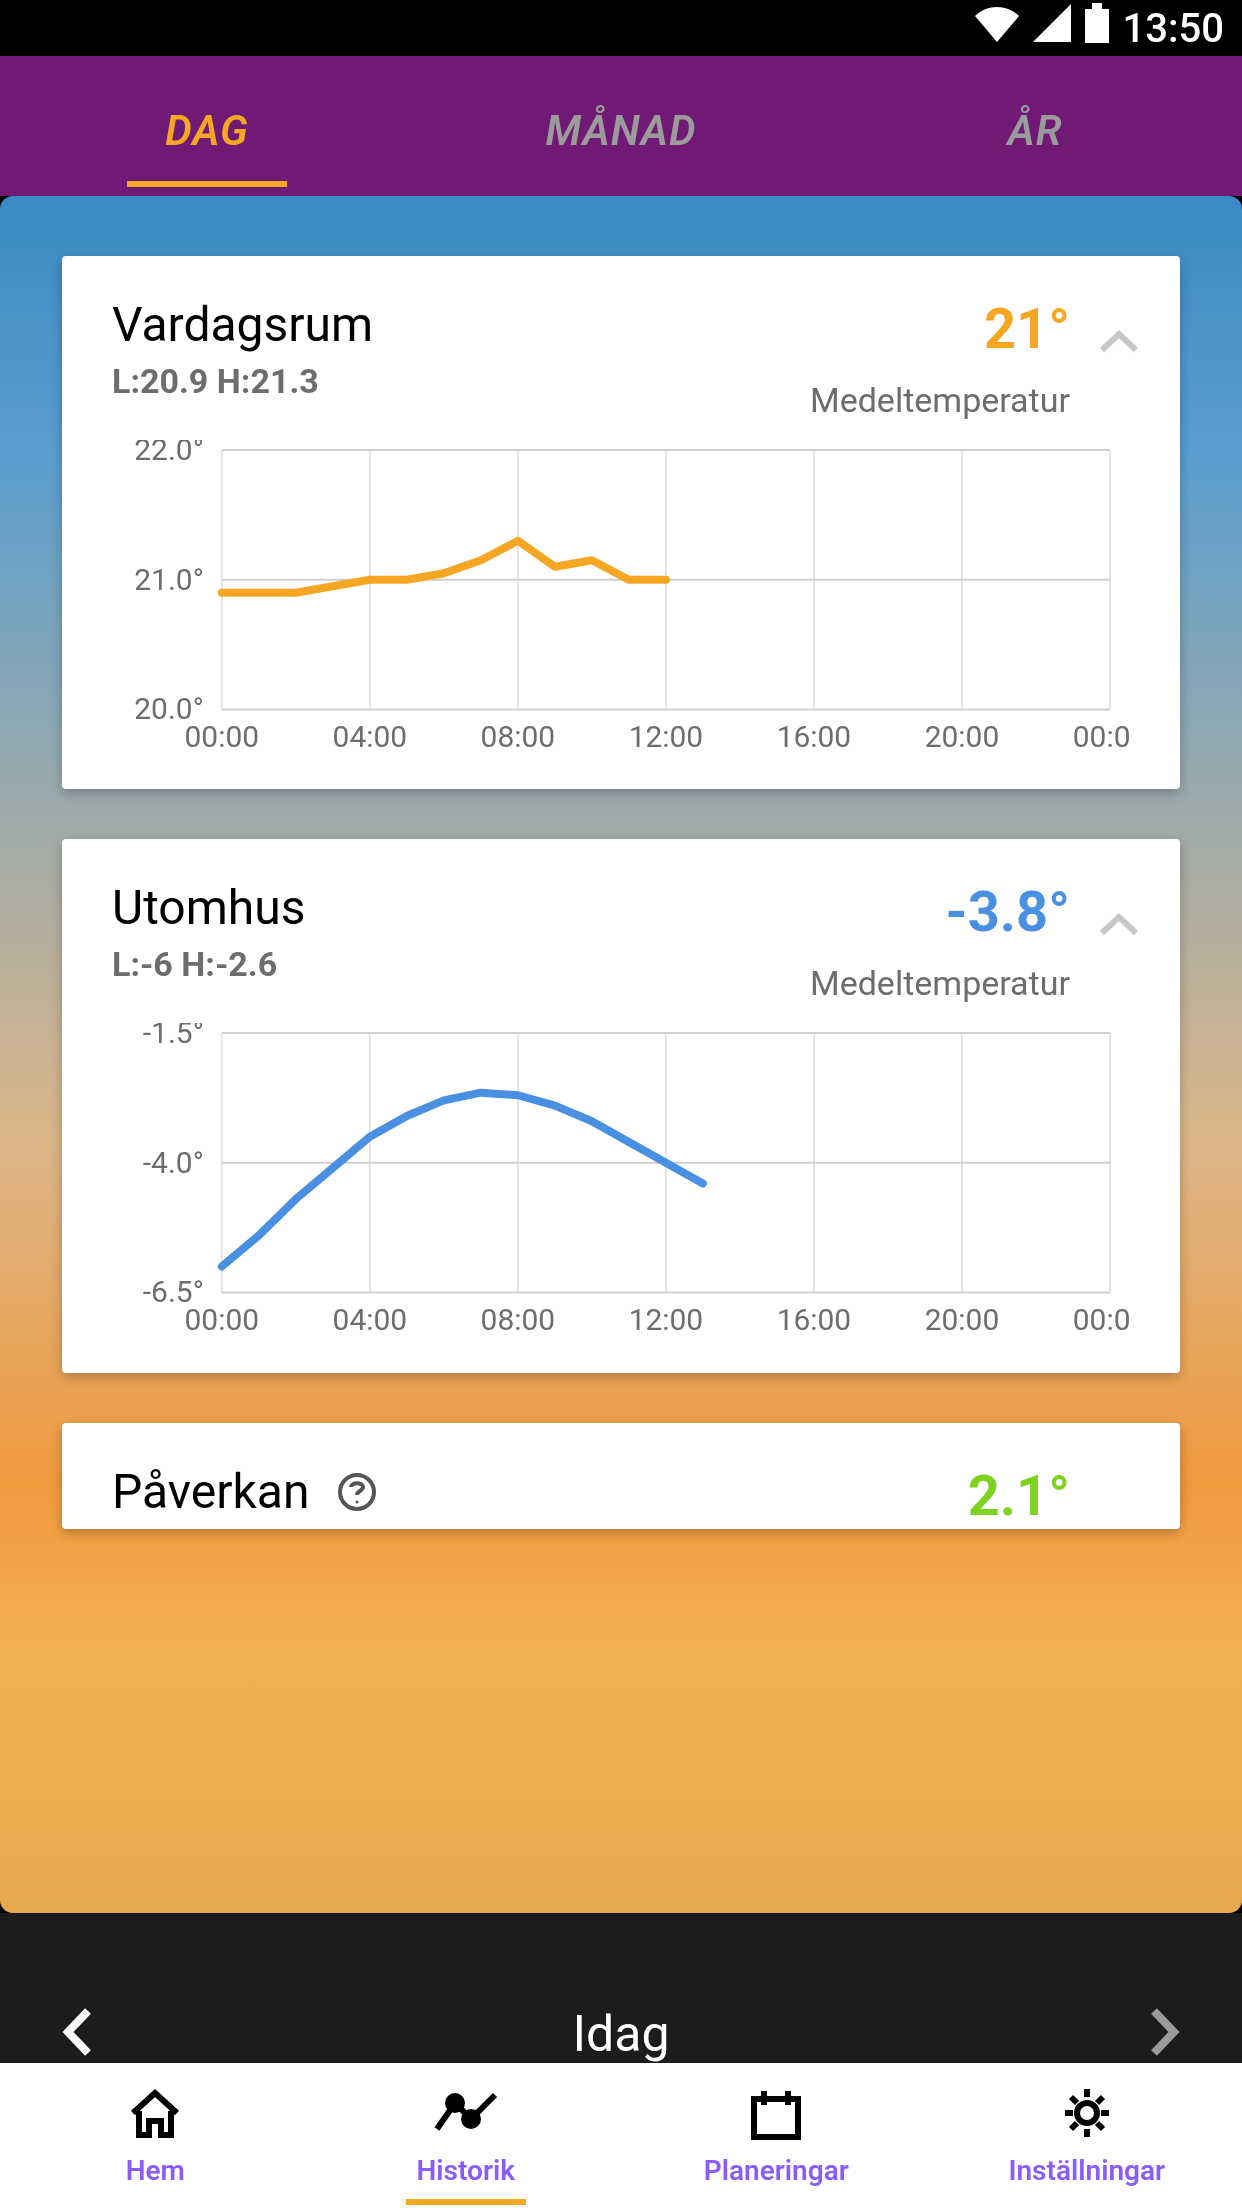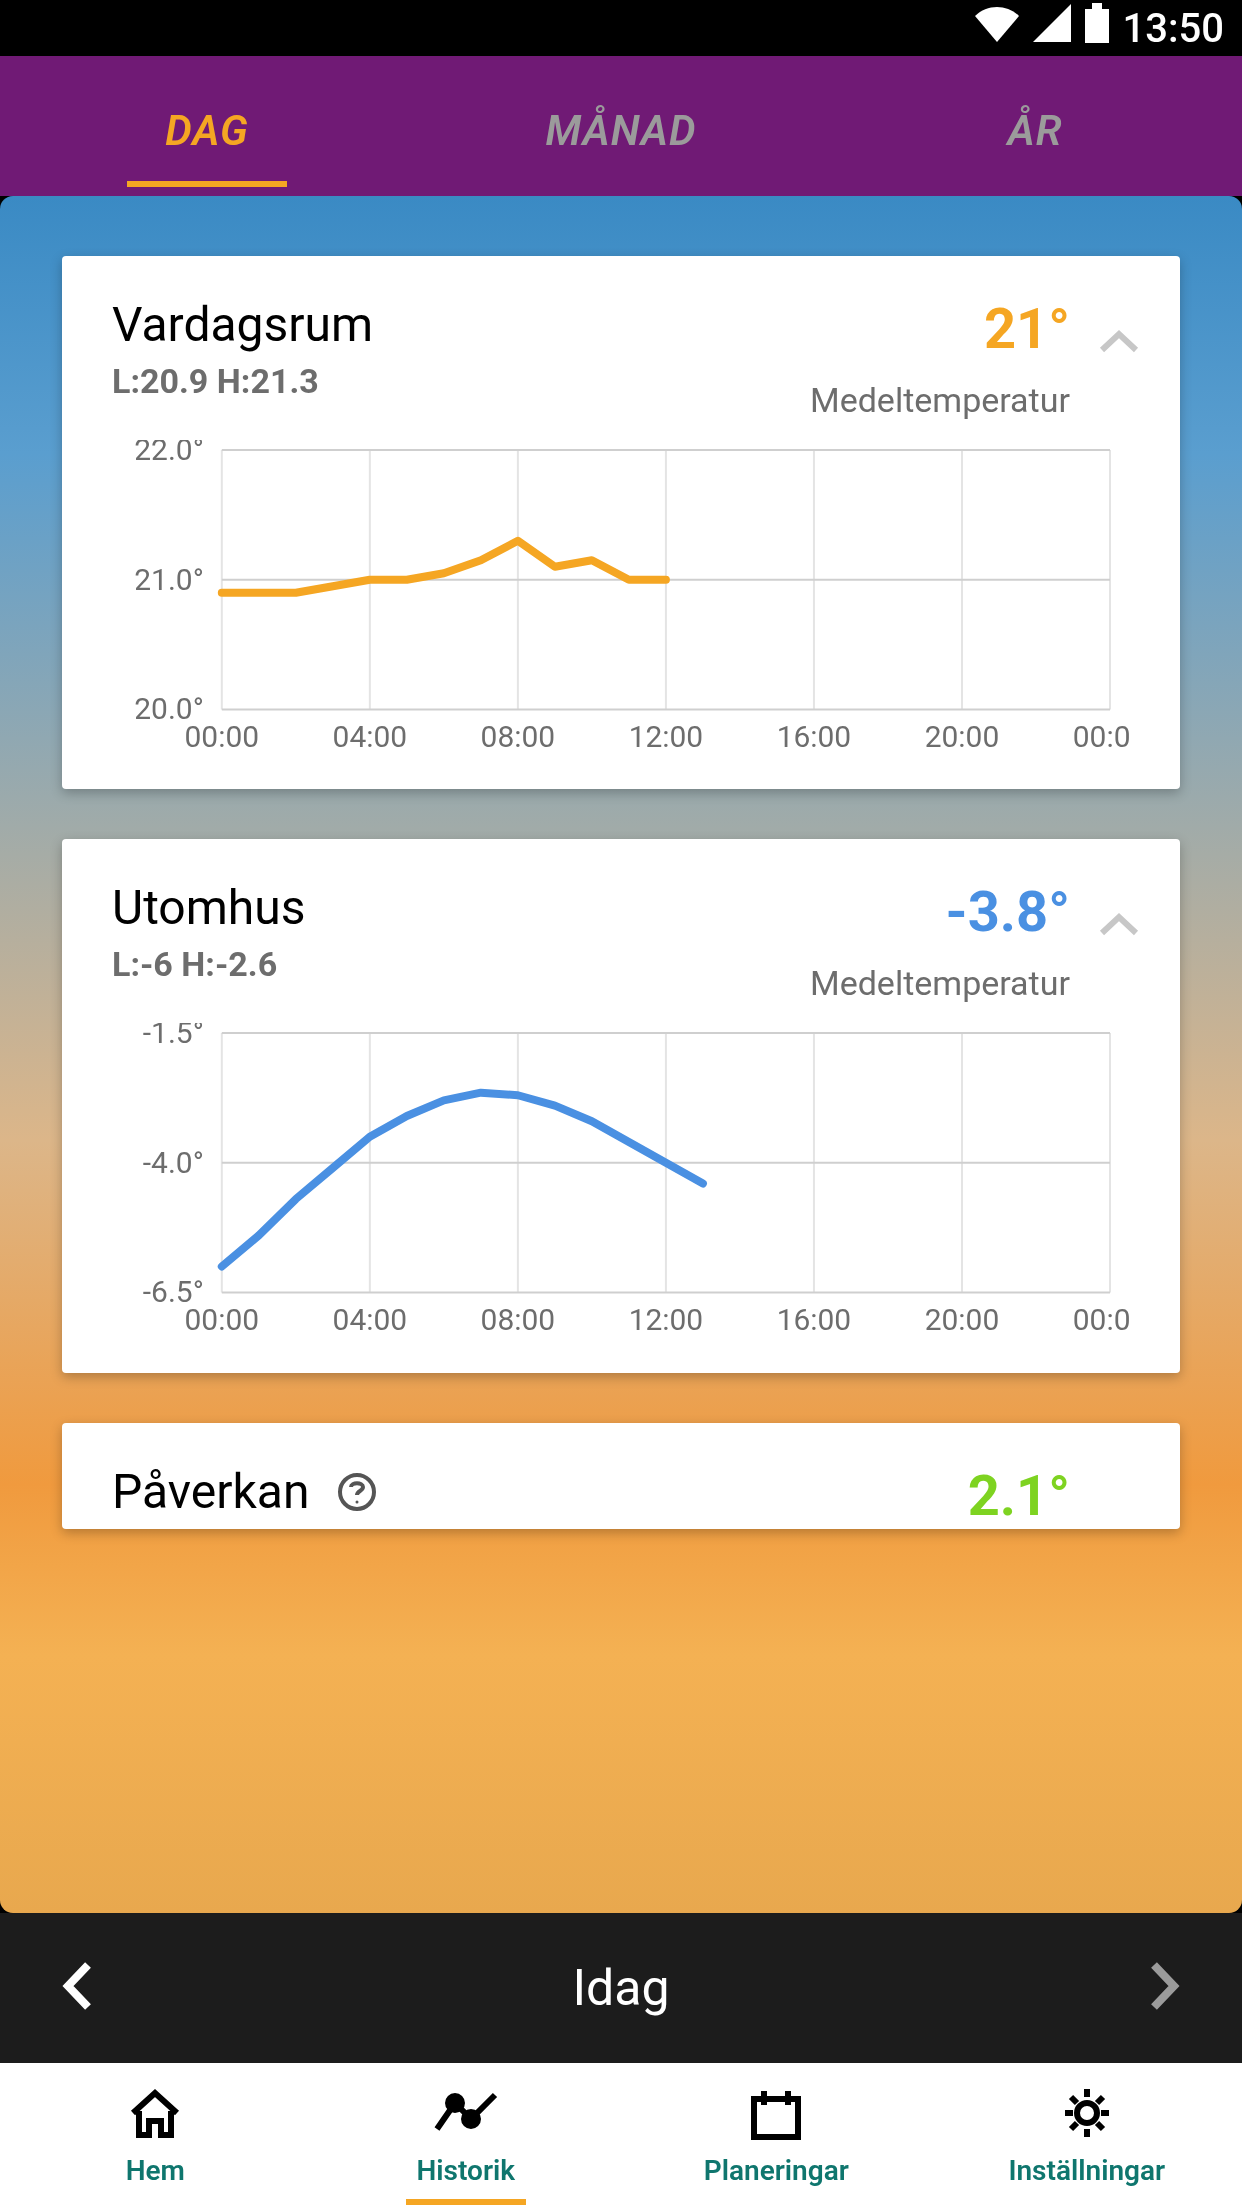--- a/index.html
+++ b/index.html
@@ -118,21 +118,21 @@
     }
     .gridline { stroke: #e4e4e4; stroke-width: 2; }
     .gridline-major { stroke: #cfcfcf; stroke-width: 2; }
     .series-line { fill: none; stroke-width: 8; stroke-linecap: round; stroke-linejoin: round; }
 
     
     .date-nav {
       height: 150px;
       background: #1c1c1c;
       display: flex;
-      align-items: center;
+      align-items: flex-end;
       justify-content: space-between;
       padding: 0 60px;
     }
     .date-nav .arrow svg { stroke: #fff; fill: none; stroke-width: 8; }
     .date-label { color: #fff; font-size: 50px; font-weight: 400; }
     .arrow.right svg { stroke: #9b9b9b; }
 
     
     .bottom-nav {
       height: 145px;
@@ -142,21 +142,21 @@
       align-items: center;
       position: relative;
     }
     .bn-item {
       flex: 1;
       display: flex;
       flex-direction: column;
       align-items: center;
       gap: 6px;
       font-size: 28px;
-      color: #0f766e;
+      color: #8b5cf6;
       font-weight: 600;
       position: relative;
     }
     .bn-item svg { stroke: #000; fill: none; stroke-width: 6; }
     .bn-item.active::after {
       content: "";
       position: absolute;
       bottom: -18px;
       left: 50%;
       transform: translateX(-50%);

